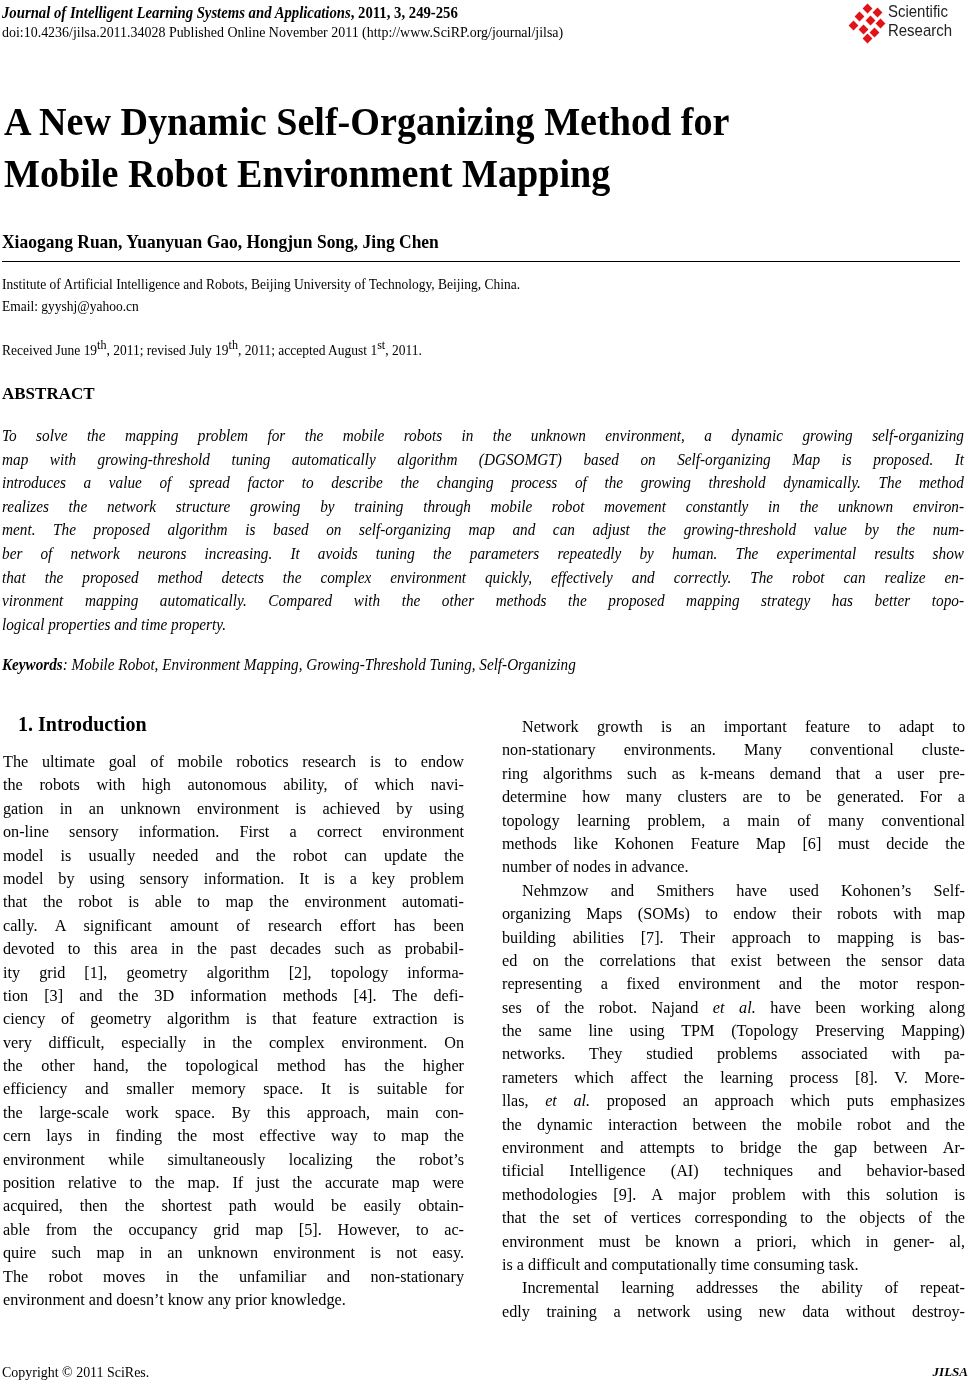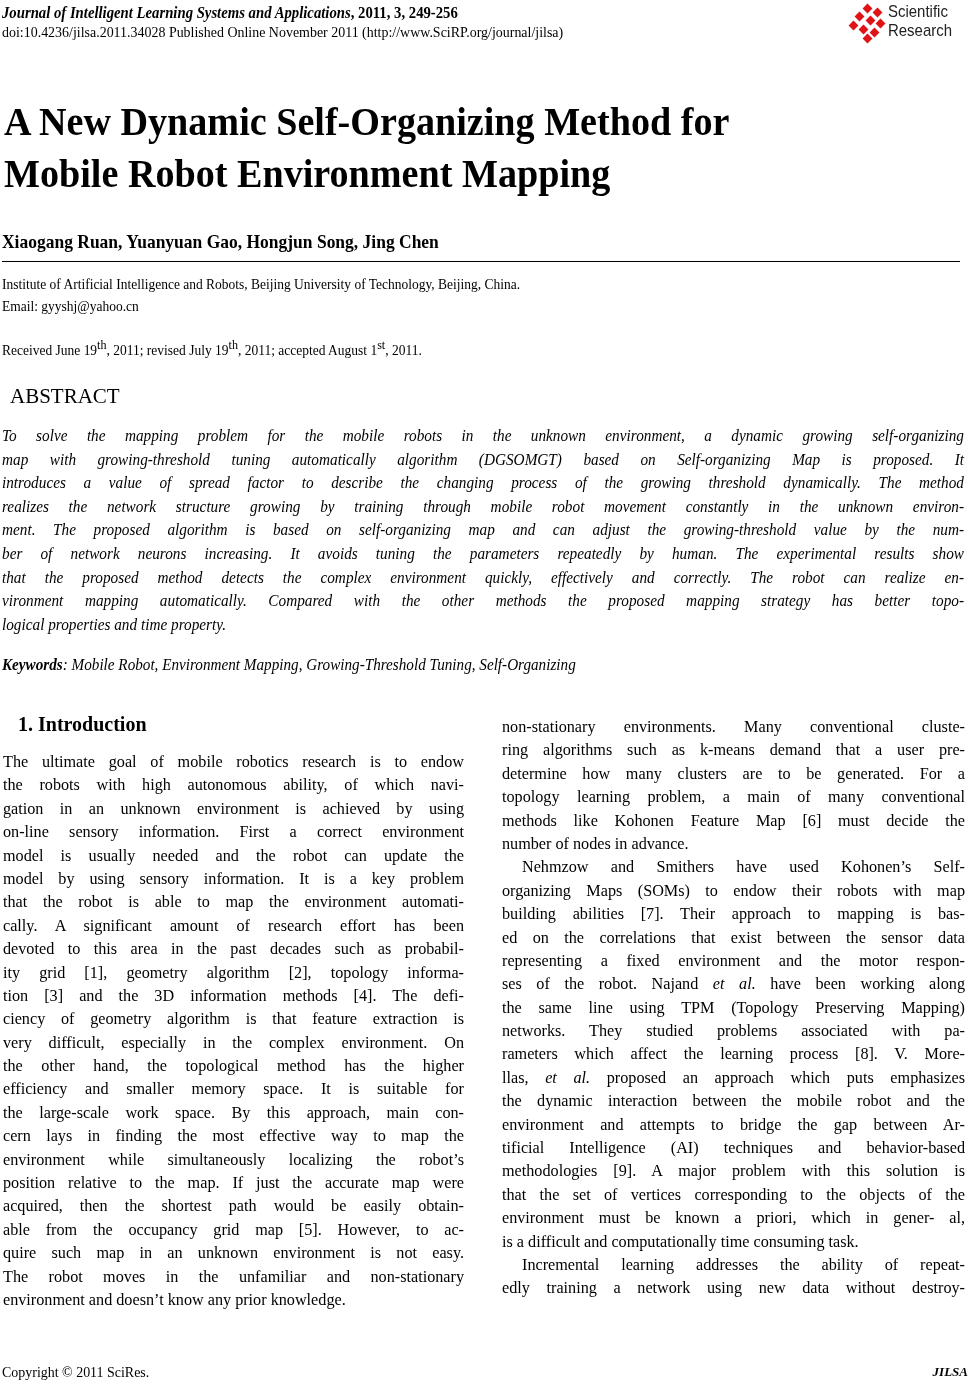--- a/index.html
+++ b/index.html
@@ -11,21 +11,21 @@
   .logo { left: 850px; top: 2px; width: 120px; height: 42px; }
   .logo .diamonds { position: absolute; left: 0; top: 2px; width: 36px; height: 38px; }
   .logo .d { position: absolute; width: 7px; height: 7px; background: #e01418; transform: rotate(45deg); }
   .logo .words { position: absolute; left: 38px; top: 0; font-family: "Liberation Sans", sans-serif; font-size: 17px; line-height: 19px; color: #222; transform: scaleX(0.88); transform-origin: left; }
   .title { left: 4px; top: 95px; font-size: 41px; font-weight: bold; line-height: 52px; white-space: nowrap; transform: scaleX(0.93); transform-origin: left; }
   .authors { left: 2px; top: 231px; font-size: 19px; font-weight: bold; white-space: nowrap; transform: scaleX(0.92); transform-origin: left; }
   .rule { left: 2px; top: 261px; width: 958px; height: 1px; background: #000; }
   .affil { left: 2px; top: 273px; font-size: 14.5px; line-height: 22px; white-space: nowrap; transform: scaleX(0.93); transform-origin: left; }
   .received { left: 2px; top: 337px; font-size: 14.5px; white-space: nowrap; transform: scaleX(0.93); transform-origin: left; }
   .received sup { font-size: 13px; }
-  .abs-head { left: 2px; top: 384px; font-size: 21px; font-weight: normal; margin-left: 8px; }
+  .abs-head { left: 2px; top: 384px; font-size: 17px; font-weight: bold; }
   .abstract { left: 2px; top: 424px; width: 1040px; font-size: 16.5px; font-style: italic; line-height: 23.6px; text-align: justify; transform: scaleX(0.925); transform-origin: left; }
   .abstract .line { display: block; text-align: justify; text-align-last: justify; white-space: nowrap; height: 23.6px; }
   .abstract .line.last { text-align-last: left; }
   .keywords { left: 2px; top: 655px; font-size: 16.5px; white-space: nowrap; transform: scaleX(0.92); transform-origin: left; }
   .keywords b { font-style: italic; }
   .keywords i { font-style: italic; }
   .sec-head { left: 2px; top: 713px; font-size: 20px; font-weight: bold; margin-left: 16px; }
   .col { font-size: 16.2px; line-height: 23.4px; }
   .col .ln { display: block; height: 23.4px; white-space: nowrap; text-align: justify; text-align-last: justify; }
   .col .ln.last { text-align-last: left; }
@@ -116,20 +116,21 @@
     <span class="ln">cern lays in finding the most effective way to map the</span>
     <span class="ln">environment while simultaneously localizing the robot’s</span>
     <span class="ln">position relative to the map. If just the accurate map were</span>
     <span class="ln">acquired, then the shortest path would be easily obtain-</span>
     <span class="ln">able from the occupancy grid map [5]. However, to ac-</span>
     <span class="ln">quire such map in an unknown environment is not easy.</span>
     <span class="ln">The robot moves in the unfamiliar and non-stationary</span>
     <span class="ln last">environment and doesn’t know any prior knowledge.</span>
   </div>
 <div class="abs col col-right" id="right-col">
+    <span class="ln indent">Network growth is an important feature to adapt to</span>
     <span class="ln">non-stationary environments. Many conventional cluste-</span>
     <span class="ln">ring algorithms such as k-means demand that a user pre-</span>
     <span class="ln">determine how many clusters are to be generated. For a</span>
     <span class="ln">topology learning problem, a main of many conventional</span>
     <span class="ln">methods like Kohonen Feature Map [6] must decide the</span>
     <span class="ln last">number of nodes in advance.</span>
     <span class="ln indent">Nehmzow and Smithers have used Kohonen’s Self-</span>
     <span class="ln">organizing Maps (SOMs) to endow their robots with map</span>
     <span class="ln">building abilities [7]. Their approach to mapping is bas-</span>
     <span class="ln">ed on the correlations that exist between the sensor data</span>

